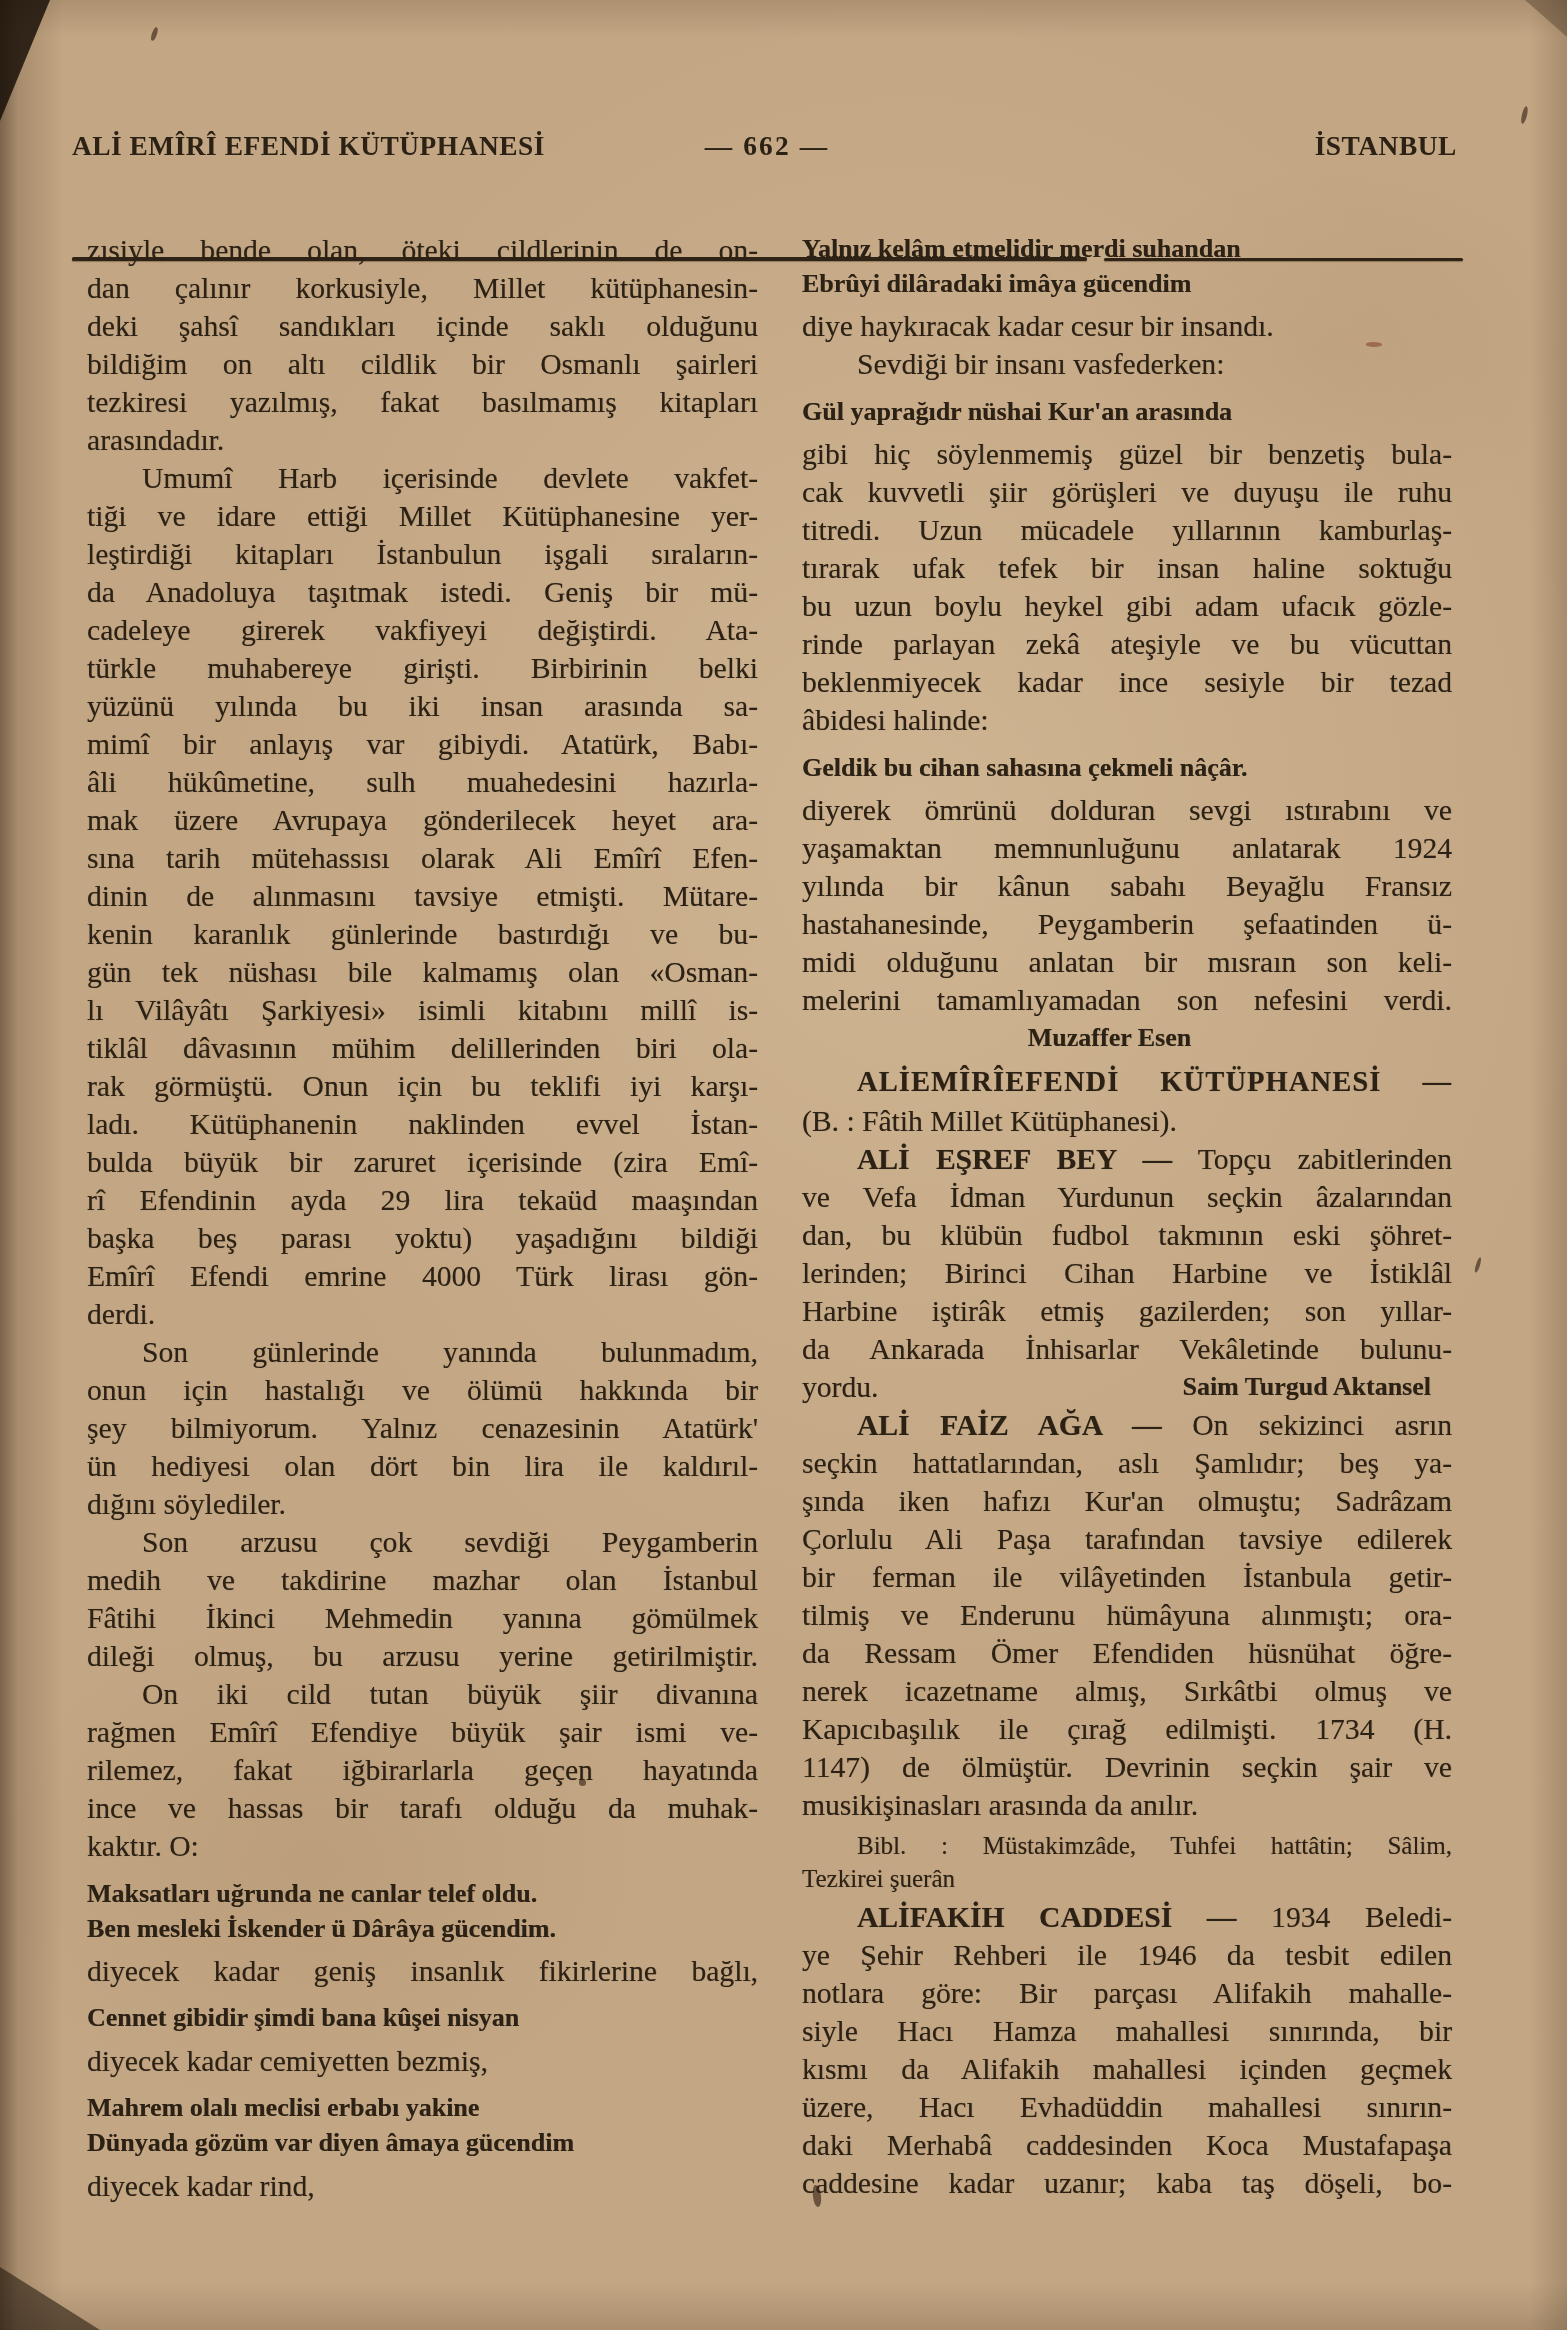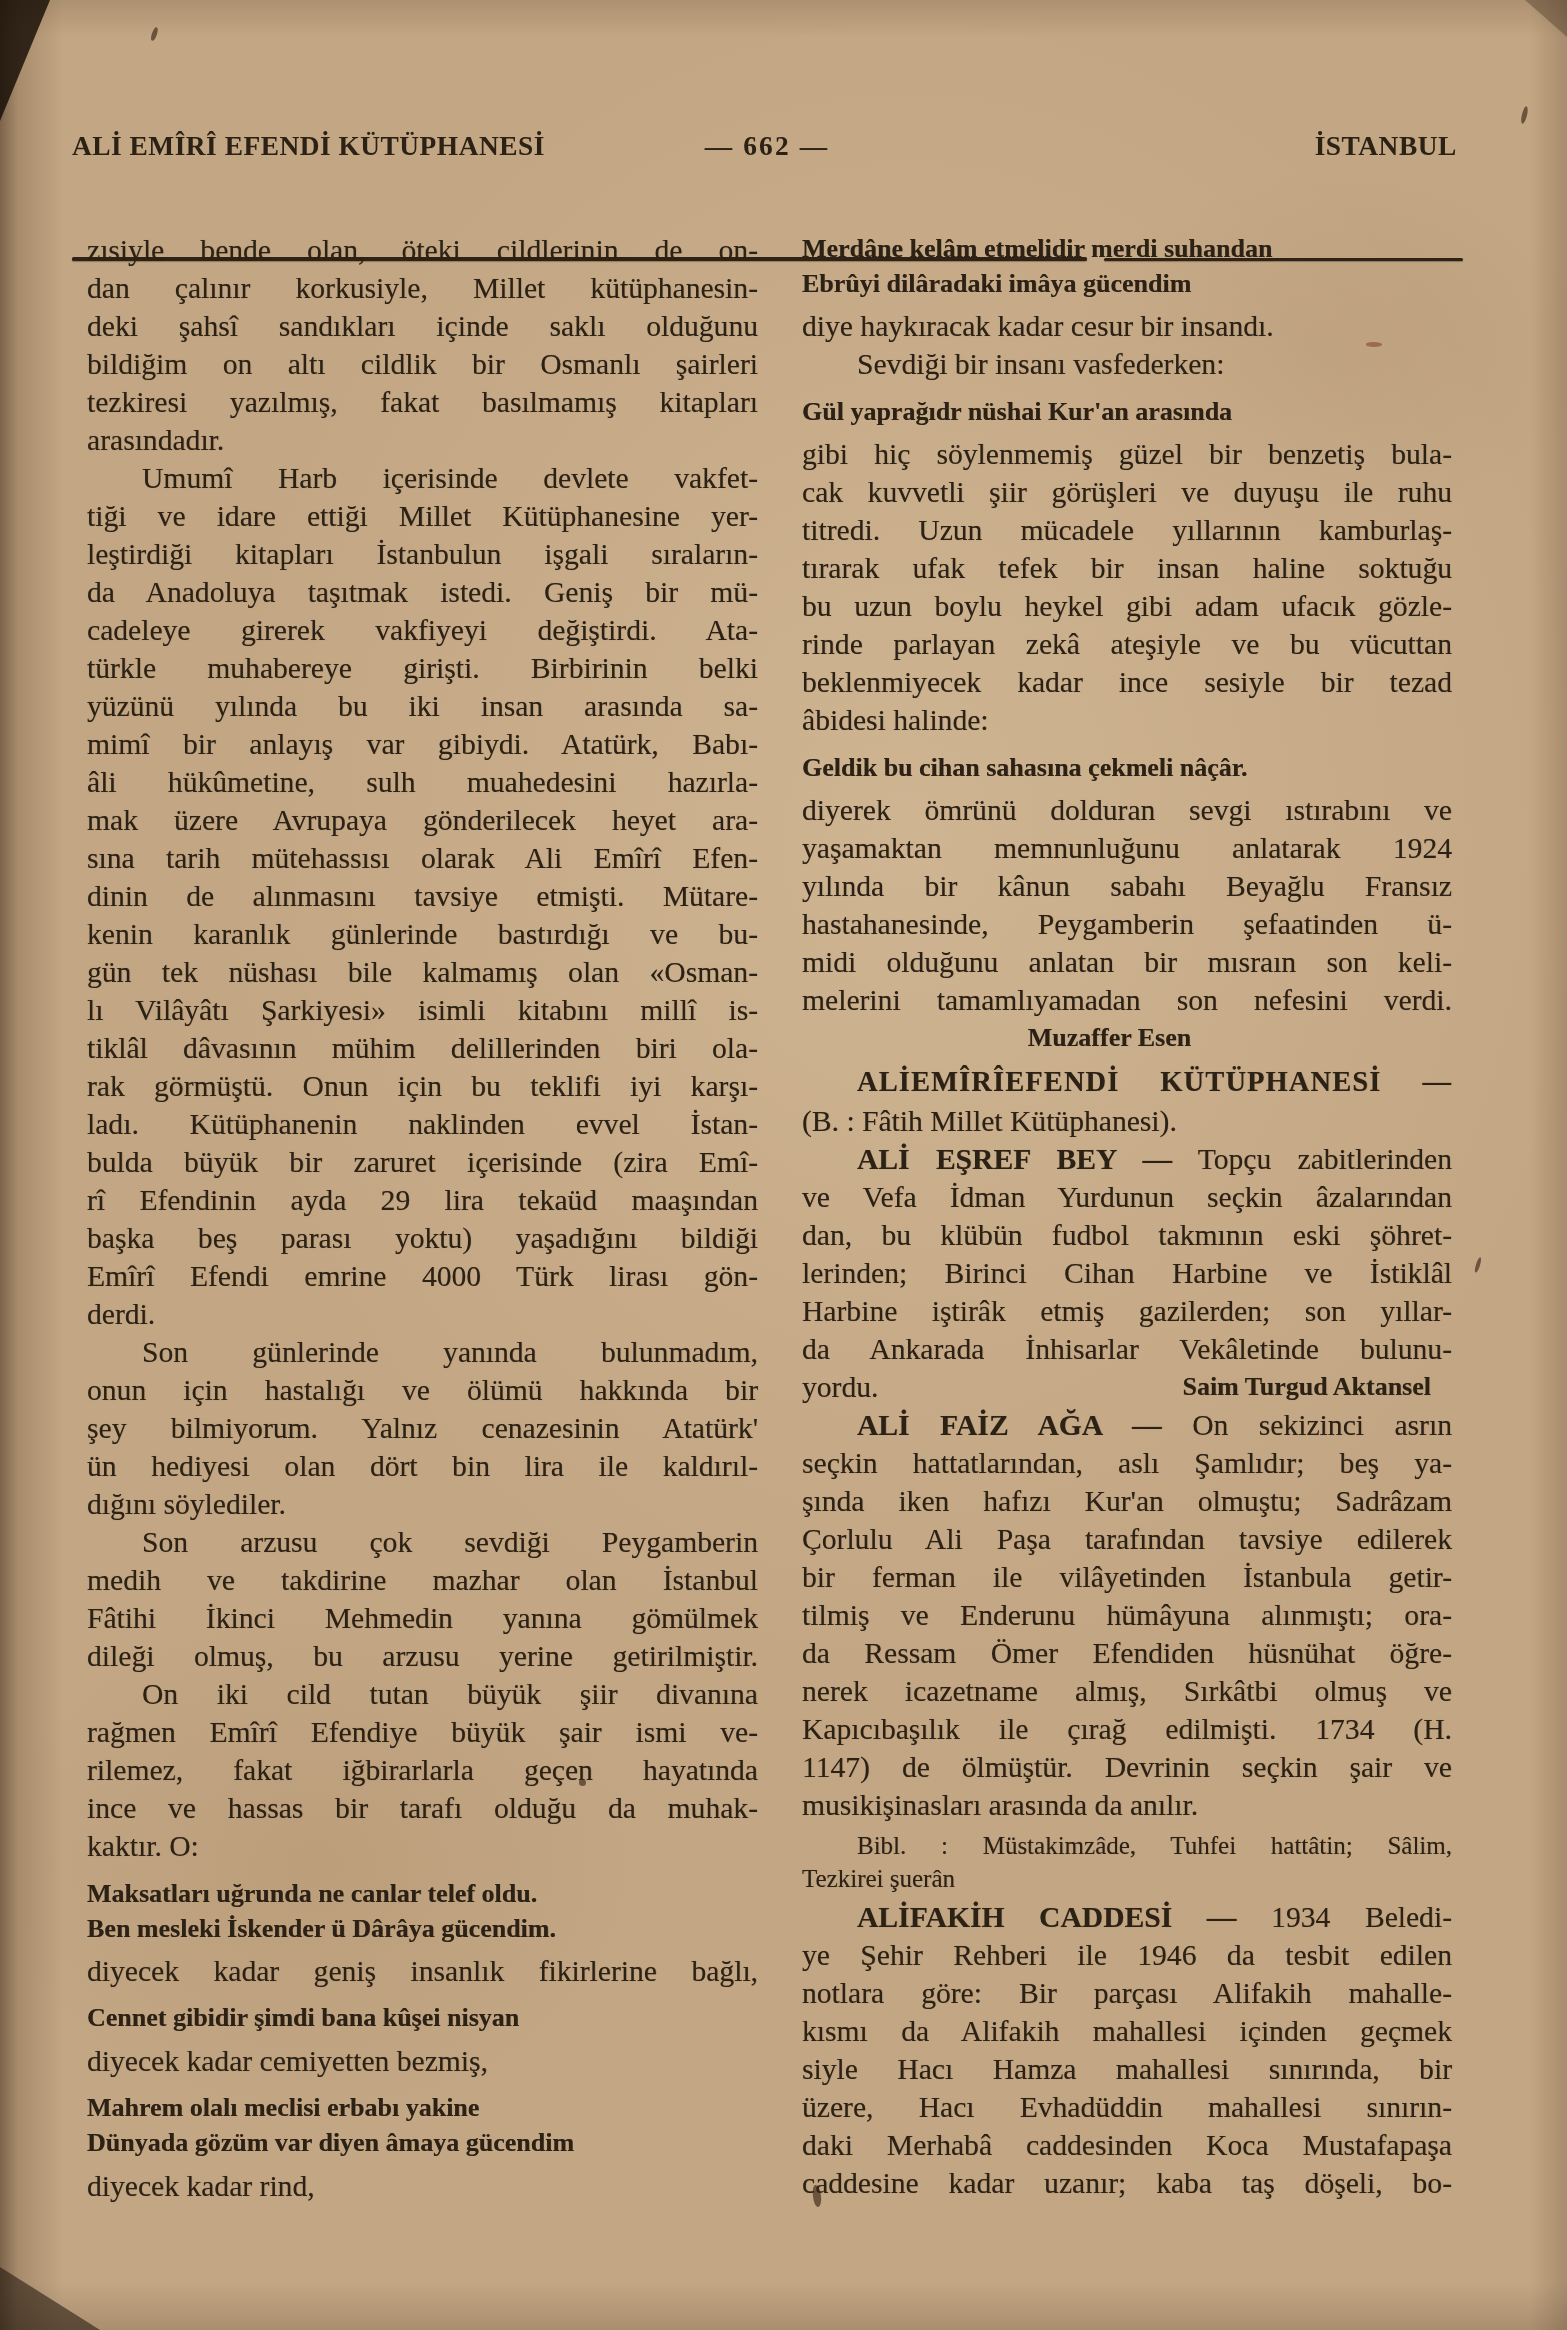--- a/index.html
+++ b/index.html
@@ -144,21 +144,21 @@
     <div class="blk verse">
       <div class="ln vs">Mahrem olalı meclisi erbabı yakine</div>
       <div class="ln vs">Dünyada gözüm var diyen âmaya gücendim</div>
     </div>
     <div class="blk para">
       <div class="ln">diyecek kadar rind,</div>
     </div>
   </div>
 <div class="col right">
     <div class="blk verse first">
-      <div class="ln vs">Merdâne kelâm etmelidir merdi suhandan</div>
+      <div class="ln vs">Yalnız kelâm etmelidir merdi suhandan</div>
       <div class="ln vs">Ebrûyi dilâradaki imâya gücendim</div>
     </div>
     <div class="blk para">
       <div class="ln">diye haykıracak kadar cesur bir insandı.</div>
     </div>
     <div class="blk para">
       <div class="ln ind">Sevdiği bir insanı vasfederken:</div>
     </div>
     <div class="blk verse">
       <div class="ln vs">Gül yaprağıdr nüshai Kur'an arasında</div>
@@ -221,22 +221,22 @@
       <div class="ln">musikişinasları arasında da anılır.</div>
     </div>
     <div class="blk bibl">
       <div class="ln bb j ind">Bibl. : Müstakimzâde, Tuhfei hattâtin; Sâlim,</div>
       <div class="ln bb">Tezkirei şuerân</div>
     </div>
     <div class="blk para">
       <div class="ln j ind"><b>ALİFAKİH CADDESİ —</b> 1934 Beledi-</div>
       <div class="ln j">ye Şehir Rehberi ile 1946 da tesbit edilen</div>
       <div class="ln j">notlara göre: Bir parçası Alifakih mahalle-</div>
+      <div class="ln j">siyle Hacı Hamza mahallesi sınırında, bir</div>
       <div class="ln j">kısmı da Alifakih mahallesi içinden geçmek</div>
-      <div class="ln j">siyle Hacı Hamza mahallesi sınırında, bir</div>
       <div class="ln j">üzere, Hacı Evhadüddin mahallesi sınırın-</div>
       <div class="ln j">daki Merhabâ caddesinden Koca Mustafapaşa</div>
       <div class="ln j">caddesine kadar uzanır; kaba taş döşeli, bo-</div>
     </div>
   </div>
 
 <div class="speck" style="left:1522px;top:106px;width:5.3px;height:18px;transform:rotate(14deg);"></div>
 <div class="speck red" style="left:1366px;top:342px;width:16px;height:4.7px;"></div>
 <div class="speck" style="left:579px;top:1779px;width:7.4px;height:6.9px;"></div>
 <div class="speck" style="left:1476px;top:1257px;width:4.2px;height:16px;transform:rotate(18deg);"></div>

